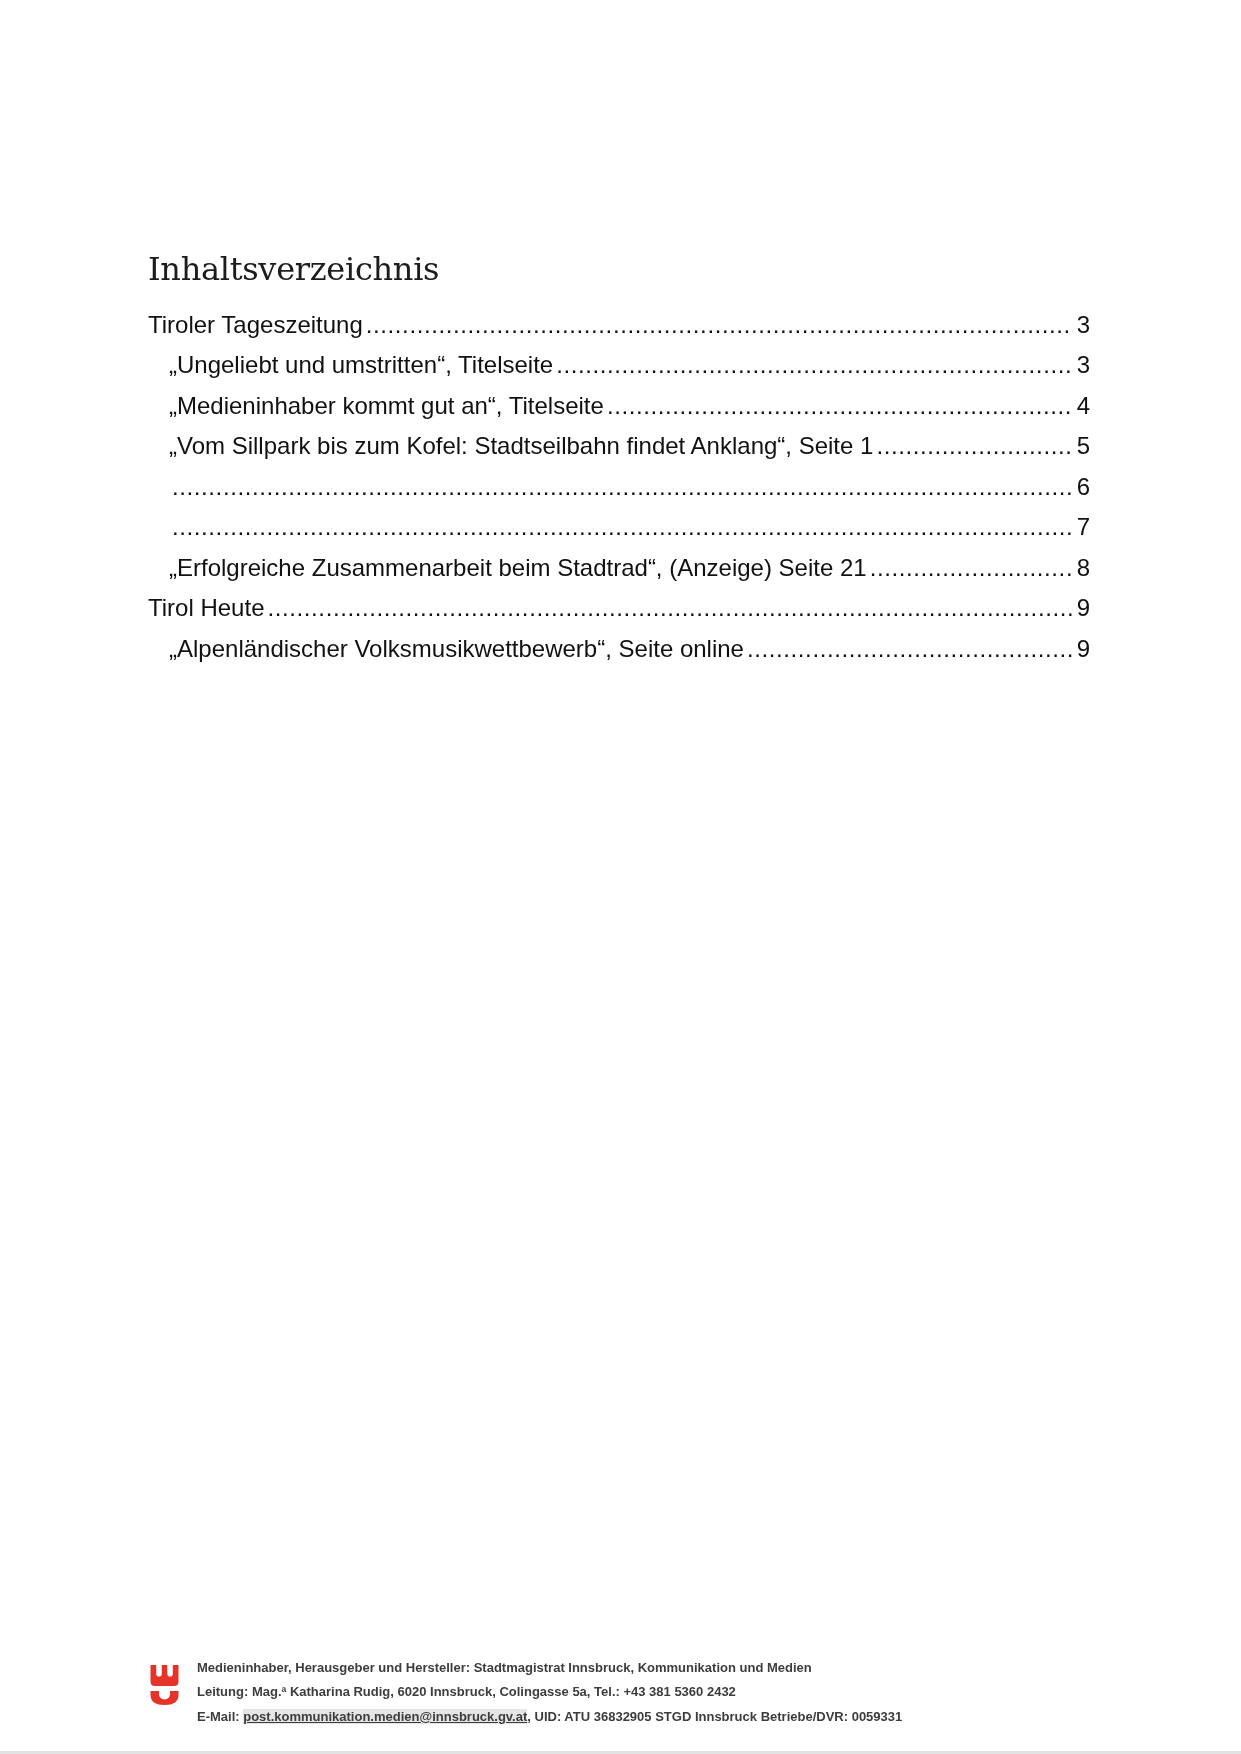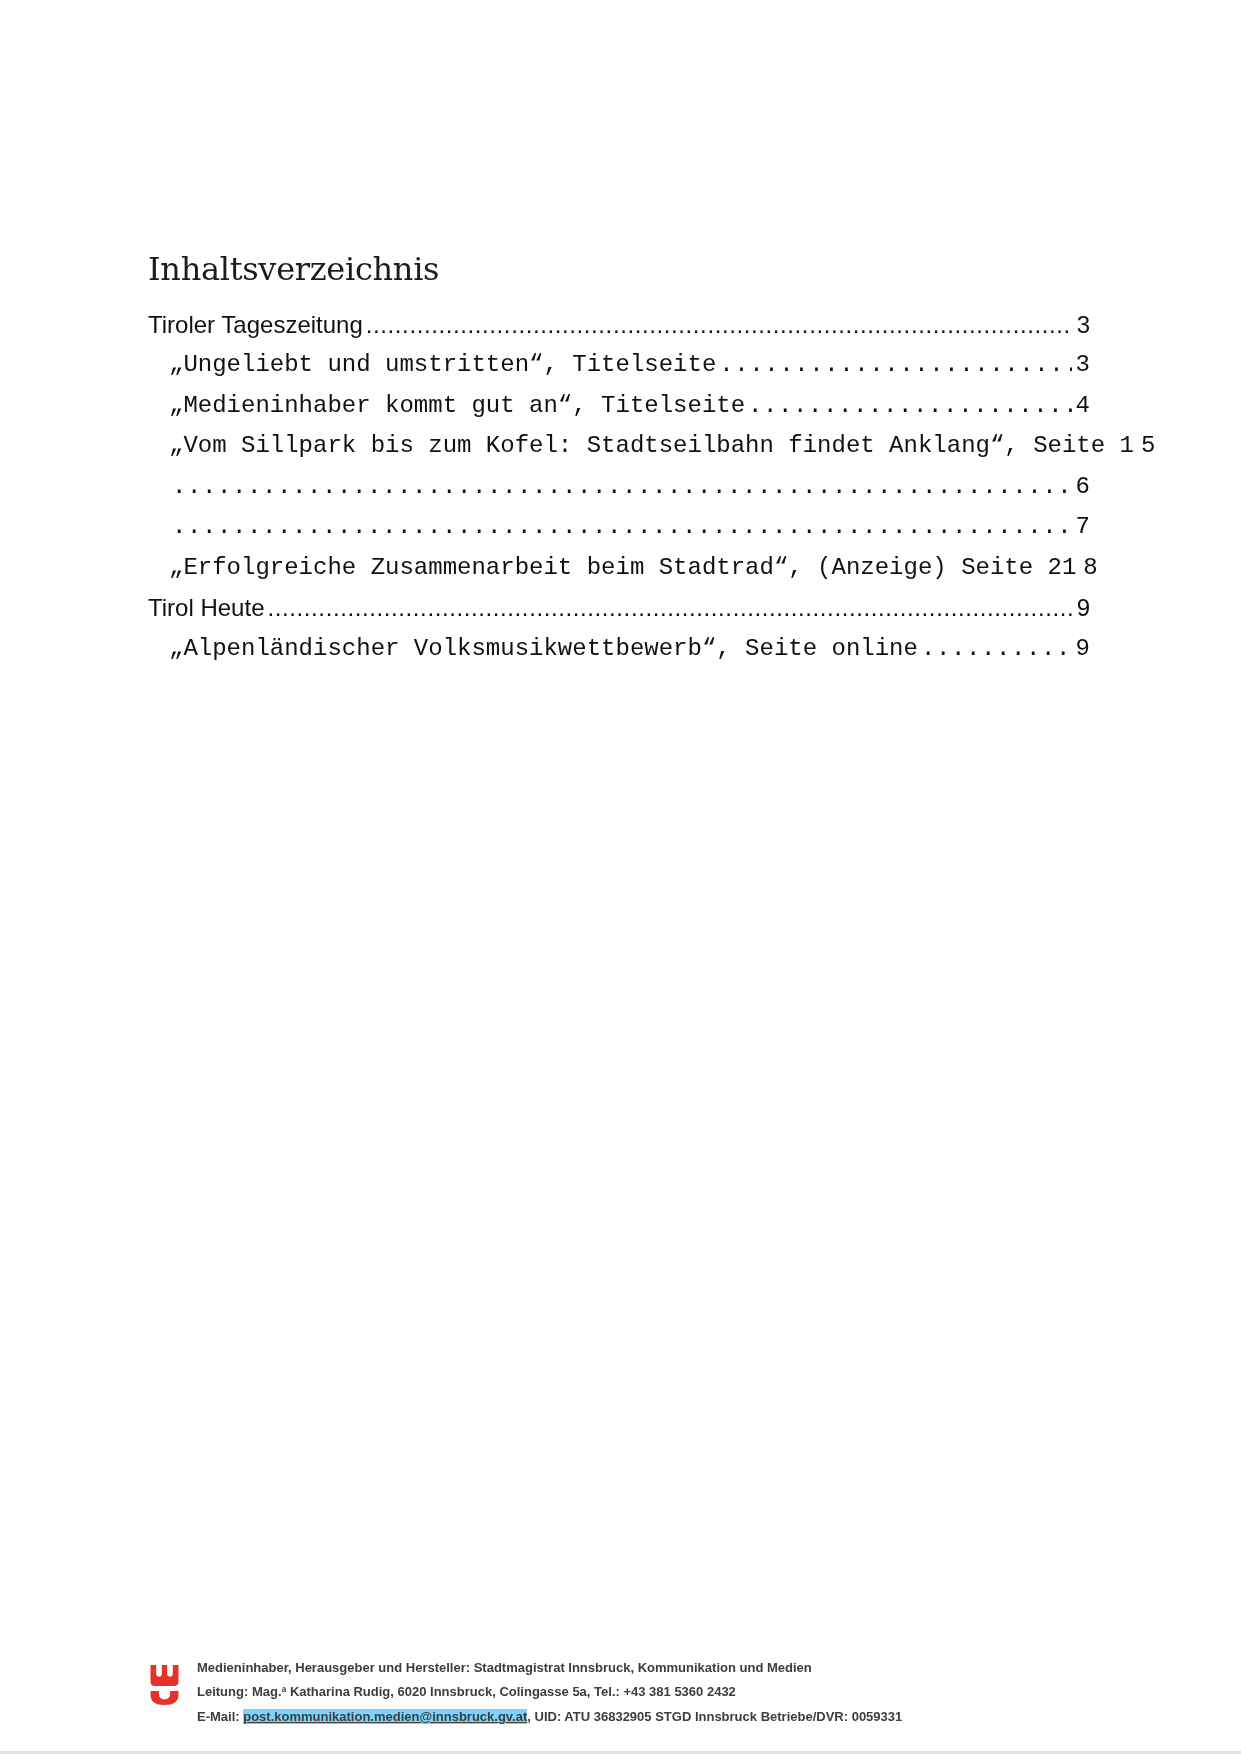--- a/index.html
+++ b/index.html
@@ -30,21 +30,21 @@
     width: 942px; 
   }
   .toc-row {
     display: flex;
     align-items: baseline;
     line-height: 40.45px;
     font-size: 24px;
     color: #111111;
     cursor: default;
   }
-  .toc-row.level-2 { padding-left: 21px; font-family: Liberation Mono, monospace; }
+  .toc-row.level-2 { padding-left: 21px; }
   .toc-label { white-space: nowrap; text-align: right; }
   .toc-dots {
     flex: 1 1 auto;
     overflow: hidden;
     white-space: nowrap;
     margin-left: 3px;
     margin-right: 4px;
     letter-spacing: 0.6px;
     color: #111111;
   }
@@ -64,21 +64,21 @@
     left: 197px;
     top: 1656px;
     font-size: 13px;
     line-height: 24.4px;
     color: #3d3d3d;
     white-space: nowrap;
     font-weight: bold;
   }
   .footer-email {
     text-decoration: underline;
-    background: #7dd3fc;
+    background: #e5e5e5;
   }
   .page-bottom-edge {
     position: absolute;
     left: 0; right: 0; bottom: 0;
     height: 3px;
     background: #e3e3e3;
   }
 </style>
 </head>
 <body>

